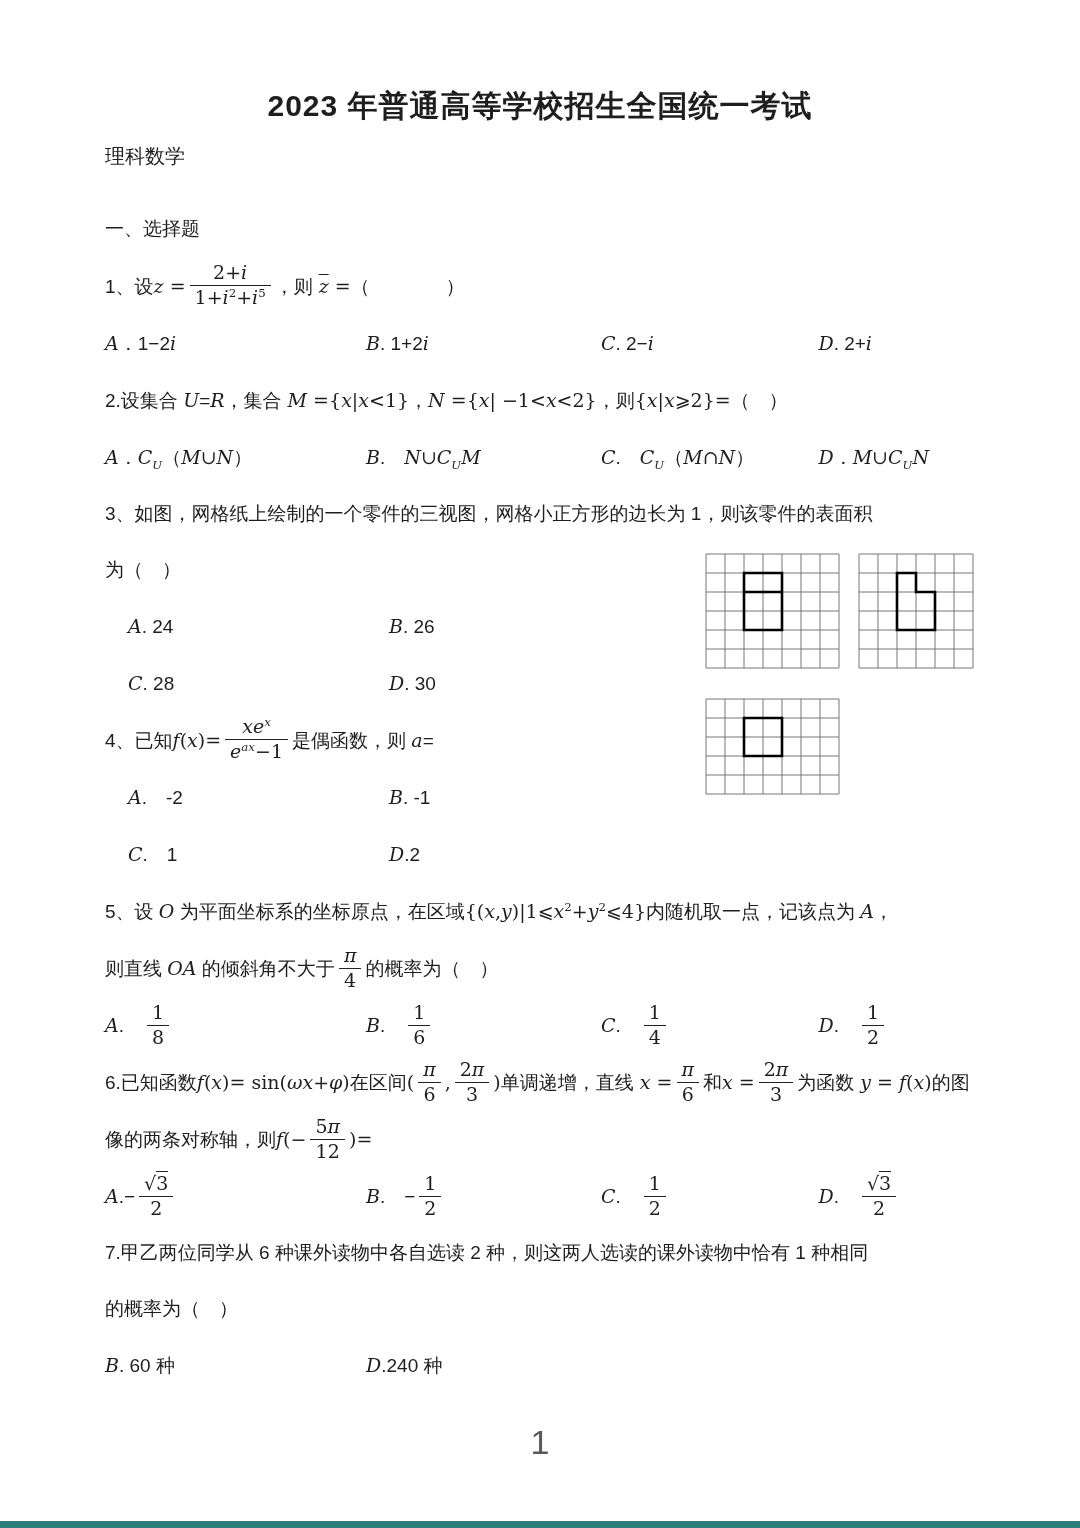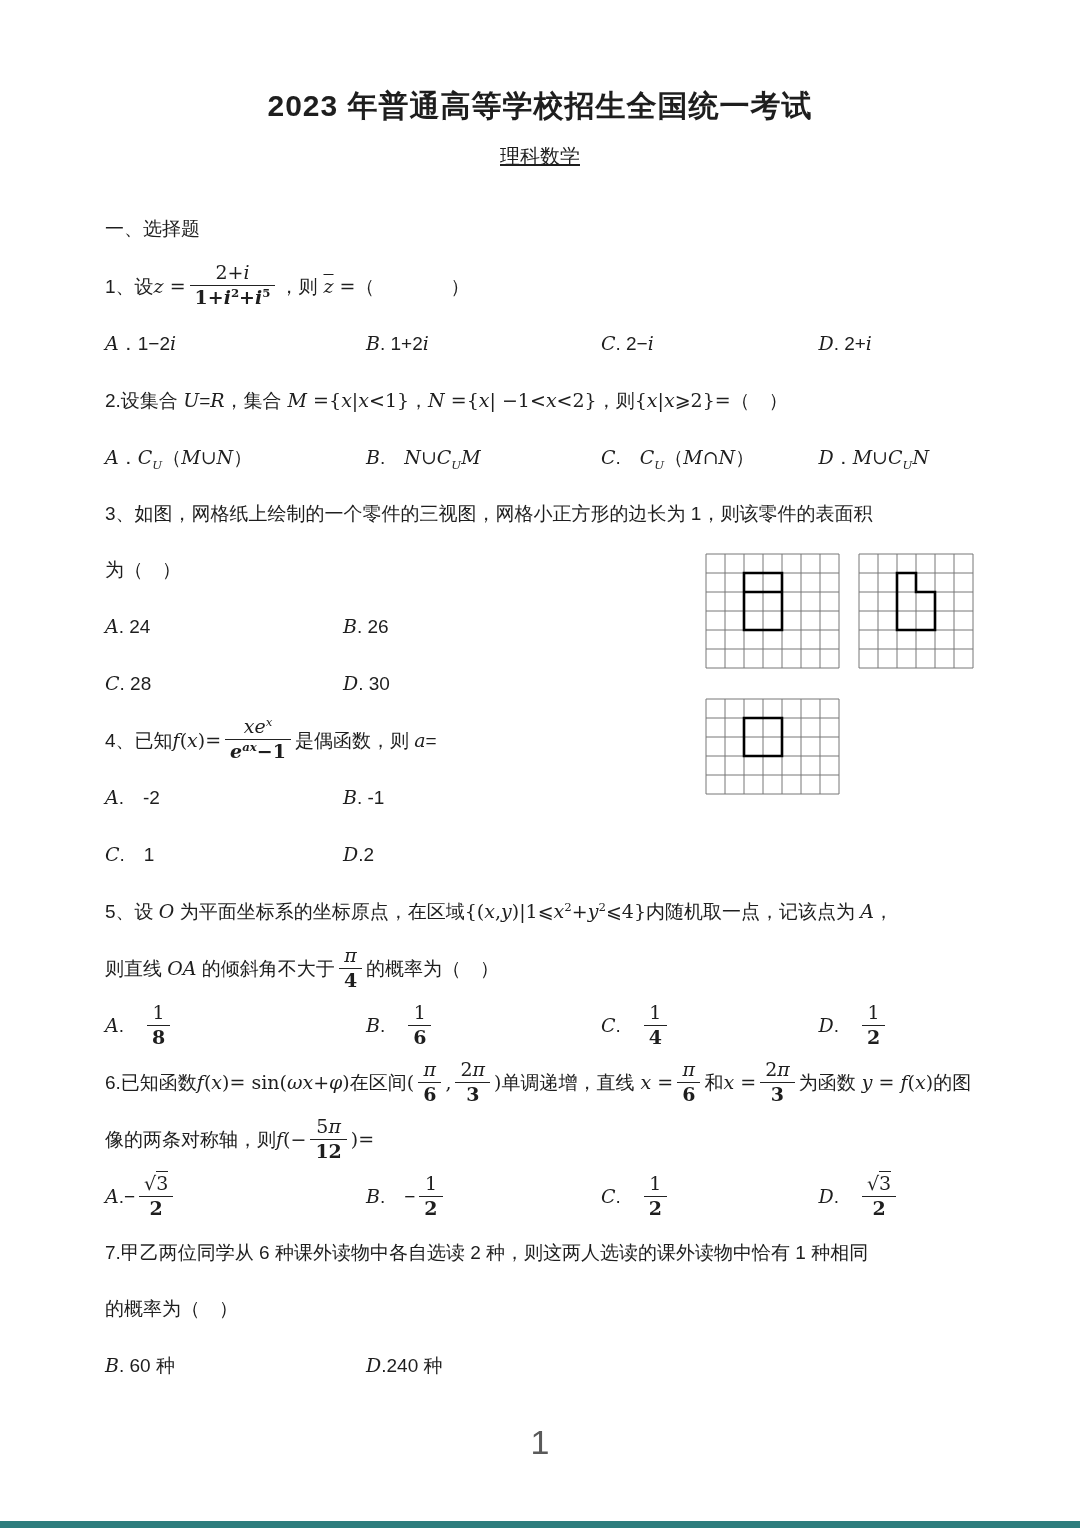--- a/index.html
+++ b/index.html
@@ -4,40 +4,40 @@
 <style>
   html,body{margin:0;padding:0;}
   body{
     width:1080px;height:1528px;position:relative;overflow:hidden;
     background:#ffffff;color:#1e1e1e;
     font-family:"Liberation Sans","DejaVu Sans",sans-serif;
     font-size:19px;
   }
   .page{padding:86px 105px 0 105px;}
   .title{font-size:30px;font-weight:700;text-align:center;margin:0 0 16px 0;letter-spacing:1px;}
-  .subtitle{text-align:center;font-size:20px;margin-bottom:36px;text-decoration:underline;}
+  .subtitle{font-size:20px;margin-bottom:36px;}
   .section{margin-bottom:6px;line-height:2.4;}
   .q{margin:0;}
   .stem{line-height:2.95;}
   .opts{display:flex;line-height:2.95;align-items:flex-end;}
   .opts-4 .opt:nth-child(1){width:30%;}
   .opts-4 .opt:nth-child(2){width:27%;}
   .opts-4 .opt:nth-child(3){width:25%;}
   .opts-4 .opt:nth-child(4){flex:1;}
-  .opts-2 .opt{width:40%;}
+  .opts-2 .opt{width:40%;margin-left:23px;}
   i{font-family:"DejaVu Serif","Liberation Serif",serif;font-style:italic;}
   .m{font-family:"DejaVu Serif","Liberation Serif",serif;font-style:normal;}
   sup,sub{font-size:0.62em;}
   .frac{
     display:inline-block;vertical-align:middle;text-align:center;
     line-height:1.25;margin:0 4px;transform:translateY(-2px);
     font-family:"DejaVu Serif","Liberation Serif",serif;
   }
   .frac .num{display:block;border-bottom:1.4px solid #222;padding:0 5px;}
-  .frac .den{display:block;padding:0 5px;font-weight:bold;}
+  .frac .den{display:block;padding:0 5px;}
   .ol{text-decoration:overline;}
   .sqrt{white-space:nowrap;}
   .sqrt .rad{border-top:1.4px solid #222;}
   .row{display:flex;align-items:flex-start;}
   .row .left{width:600px;}
   .row .figs{flex:1;padding-top:10px;padding-left:4px;}
   .figrow{display:flex;gap:16px;margin-bottom:22px;align-items:flex-start;}
   .fig{display:inline-block;}
   .pagenum{text-align:center;color:#5a5a5a;font-size:34px;margin-top:28px;}
   .bottom-bar{position:absolute;left:0;bottom:0;width:100%;height:7px;background:#2e7d7d;}

